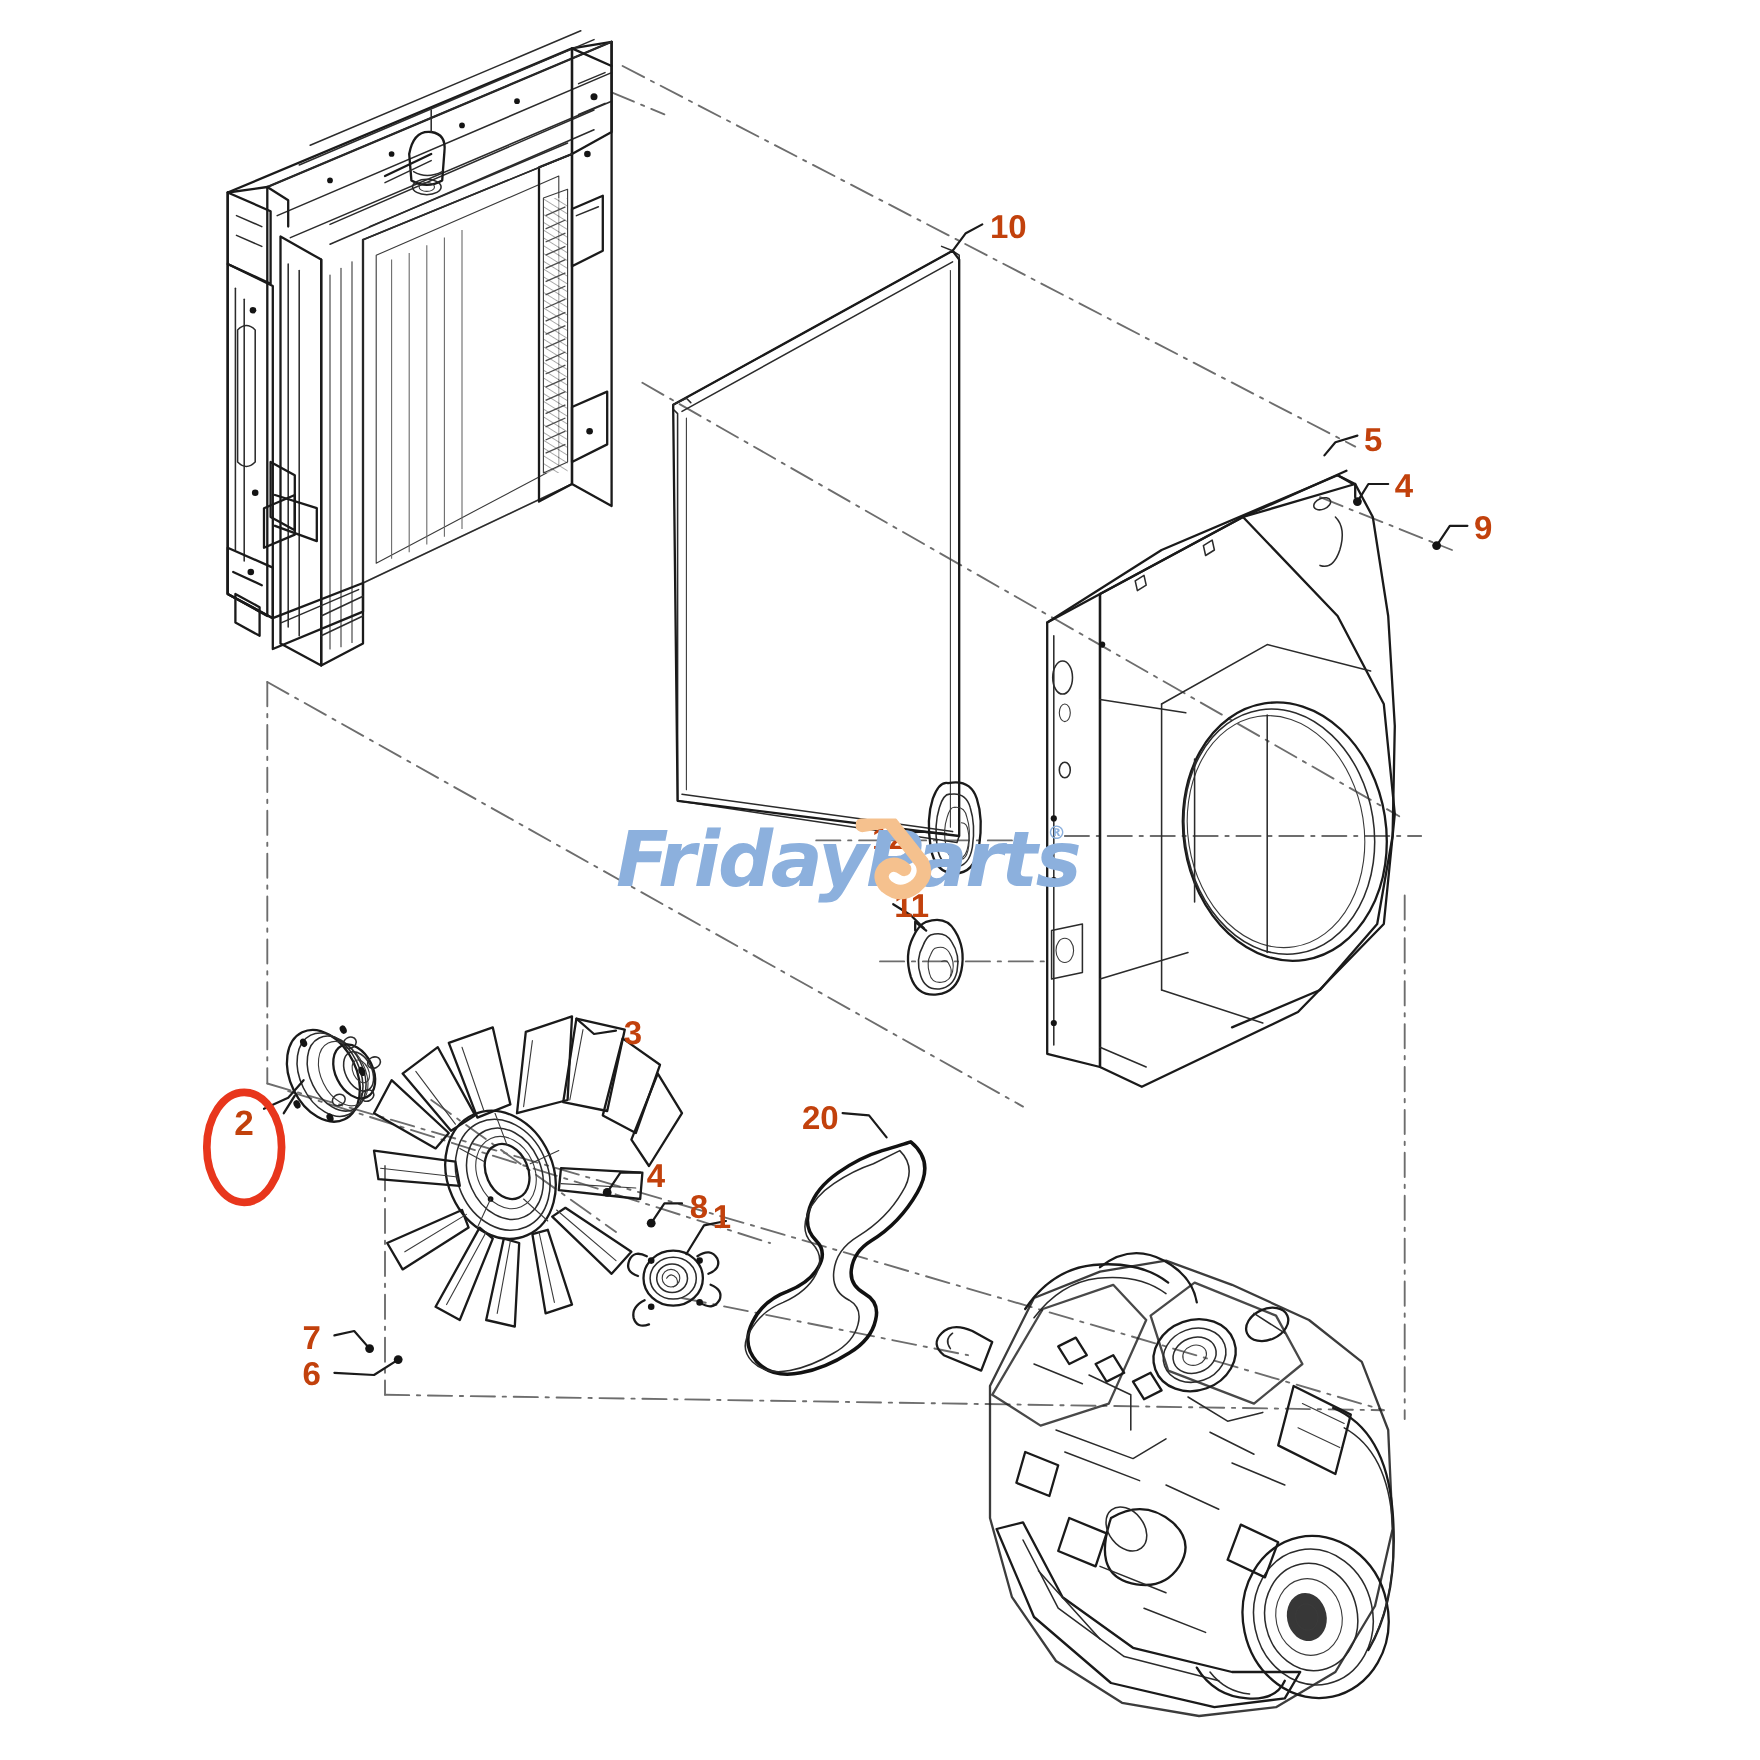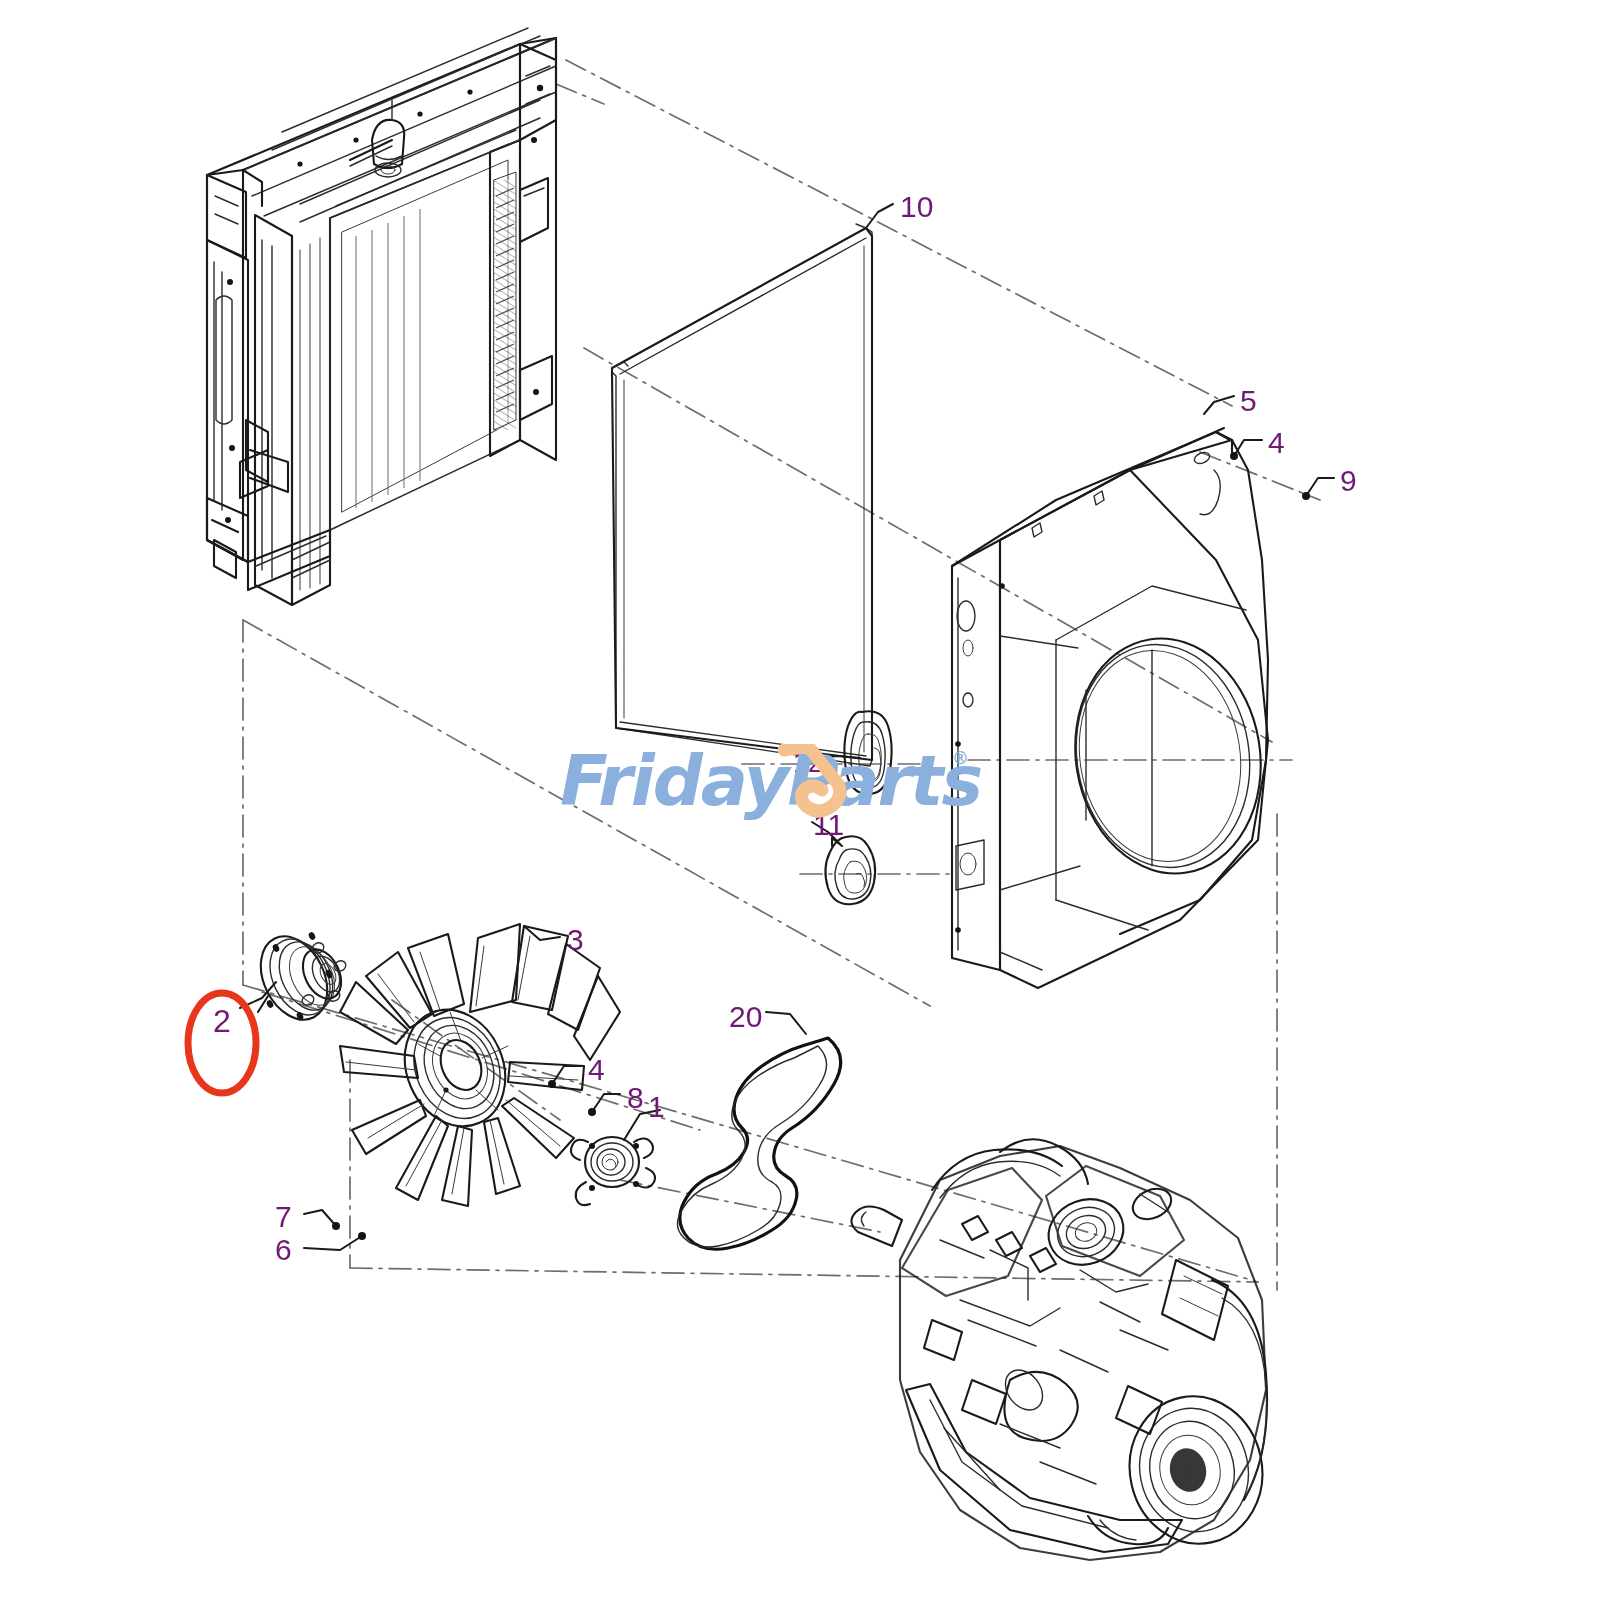--- a/index.html
+++ b/index.html
@@ -23,22 +23,22 @@
   }
   #diagram-svg {
     position: absolute;
     top: 0; left: 0;
     width: 1600px;
     height: 1600px;
   }
   .callout-label {
     position: absolute;
     font-family: "Liberation Sans", sans-serif;
-    font-weight: normal;
-    color: #701a75;
+    font-weight: bold;
+    color: #c2410c;
     font-size: 30px;
     line-height: 1;
     user-select: none;
     white-space: nowrap;
   }
   #watermark {
     position: absolute;
     left: 560px;
     top: 742px;
     width: 420px;

